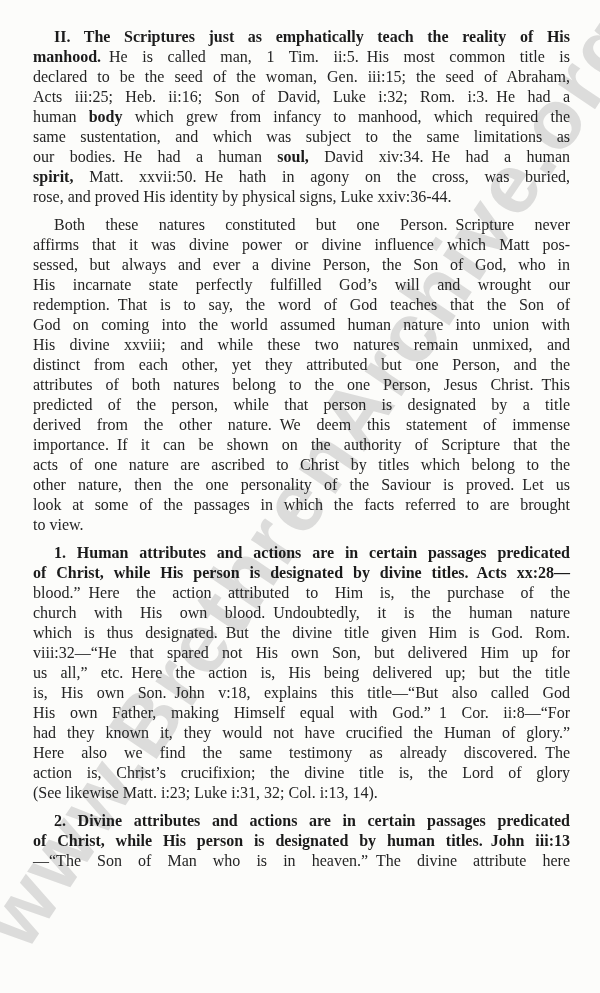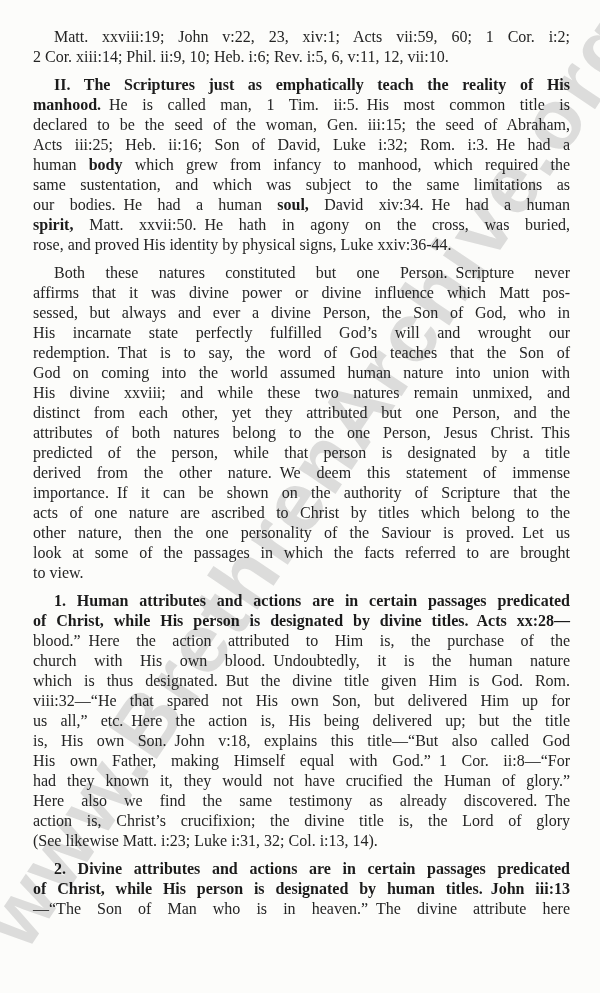--- a/index.html
+++ b/index.html
@@ -49,24 +49,20 @@
   .line.indent { text-indent: 21px; }
   .b { font-weight: bold; color: #1b1b1b; }
 </style>
 </head>
 <body>
 
 <div class="page">
   <div class="watermark">www.BrethrenArchive.org</div>
   <div class="text-block">
       <div class="paragraph">
-        <div class="line indent"><span>Matt. xxviii:19; John v:22, 23, xiv:1; Acts vii:59, 60; 1 Cor. i:2;</span></div>
-        <div class="line short"><span>2 Cor. xiii:14; Phil. ii:9, 10; Heb. i:6; Rev. i:5, 6, v:11, 12, vii:10.</span></div>
-      </div>
-      <div class="paragraph">
         <div class="line indent"><span class="b">II. The Scriptures just as emphatically teach the reality of His</span></div>
         <div class="line"><span class="b">manhood.</span><span> He is called man, 1 Tim. ii:5. His most common title is</span></div>
         <div class="line"><span>declared to be the seed of the woman, Gen. iii:15; the seed of Abraham,</span></div>
         <div class="line"><span>Acts iii:25; Heb. ii:16; Son of David, Luke i:32; Rom. i:3. He had a</span></div>
         <div class="line"><span>human </span><span class="b">body</span><span> which grew from infancy to manhood, which required the</span></div>
         <div class="line"><span>same sustentation, and which was subject to the same limitations as</span></div>
         <div class="line"><span>our bodies. He had a human </span><span class="b">soul,</span><span> David xiv:34. He had a human</span></div>
         <div class="line"><span class="b">spirit,</span><span> Matt. xxvii:50. He hath in agony on the cross, was buried,</span></div>
         <div class="line short"><span>rose, and proved His identity by physical signs, Luke xxiv:36-44.</span></div>
       </div>

